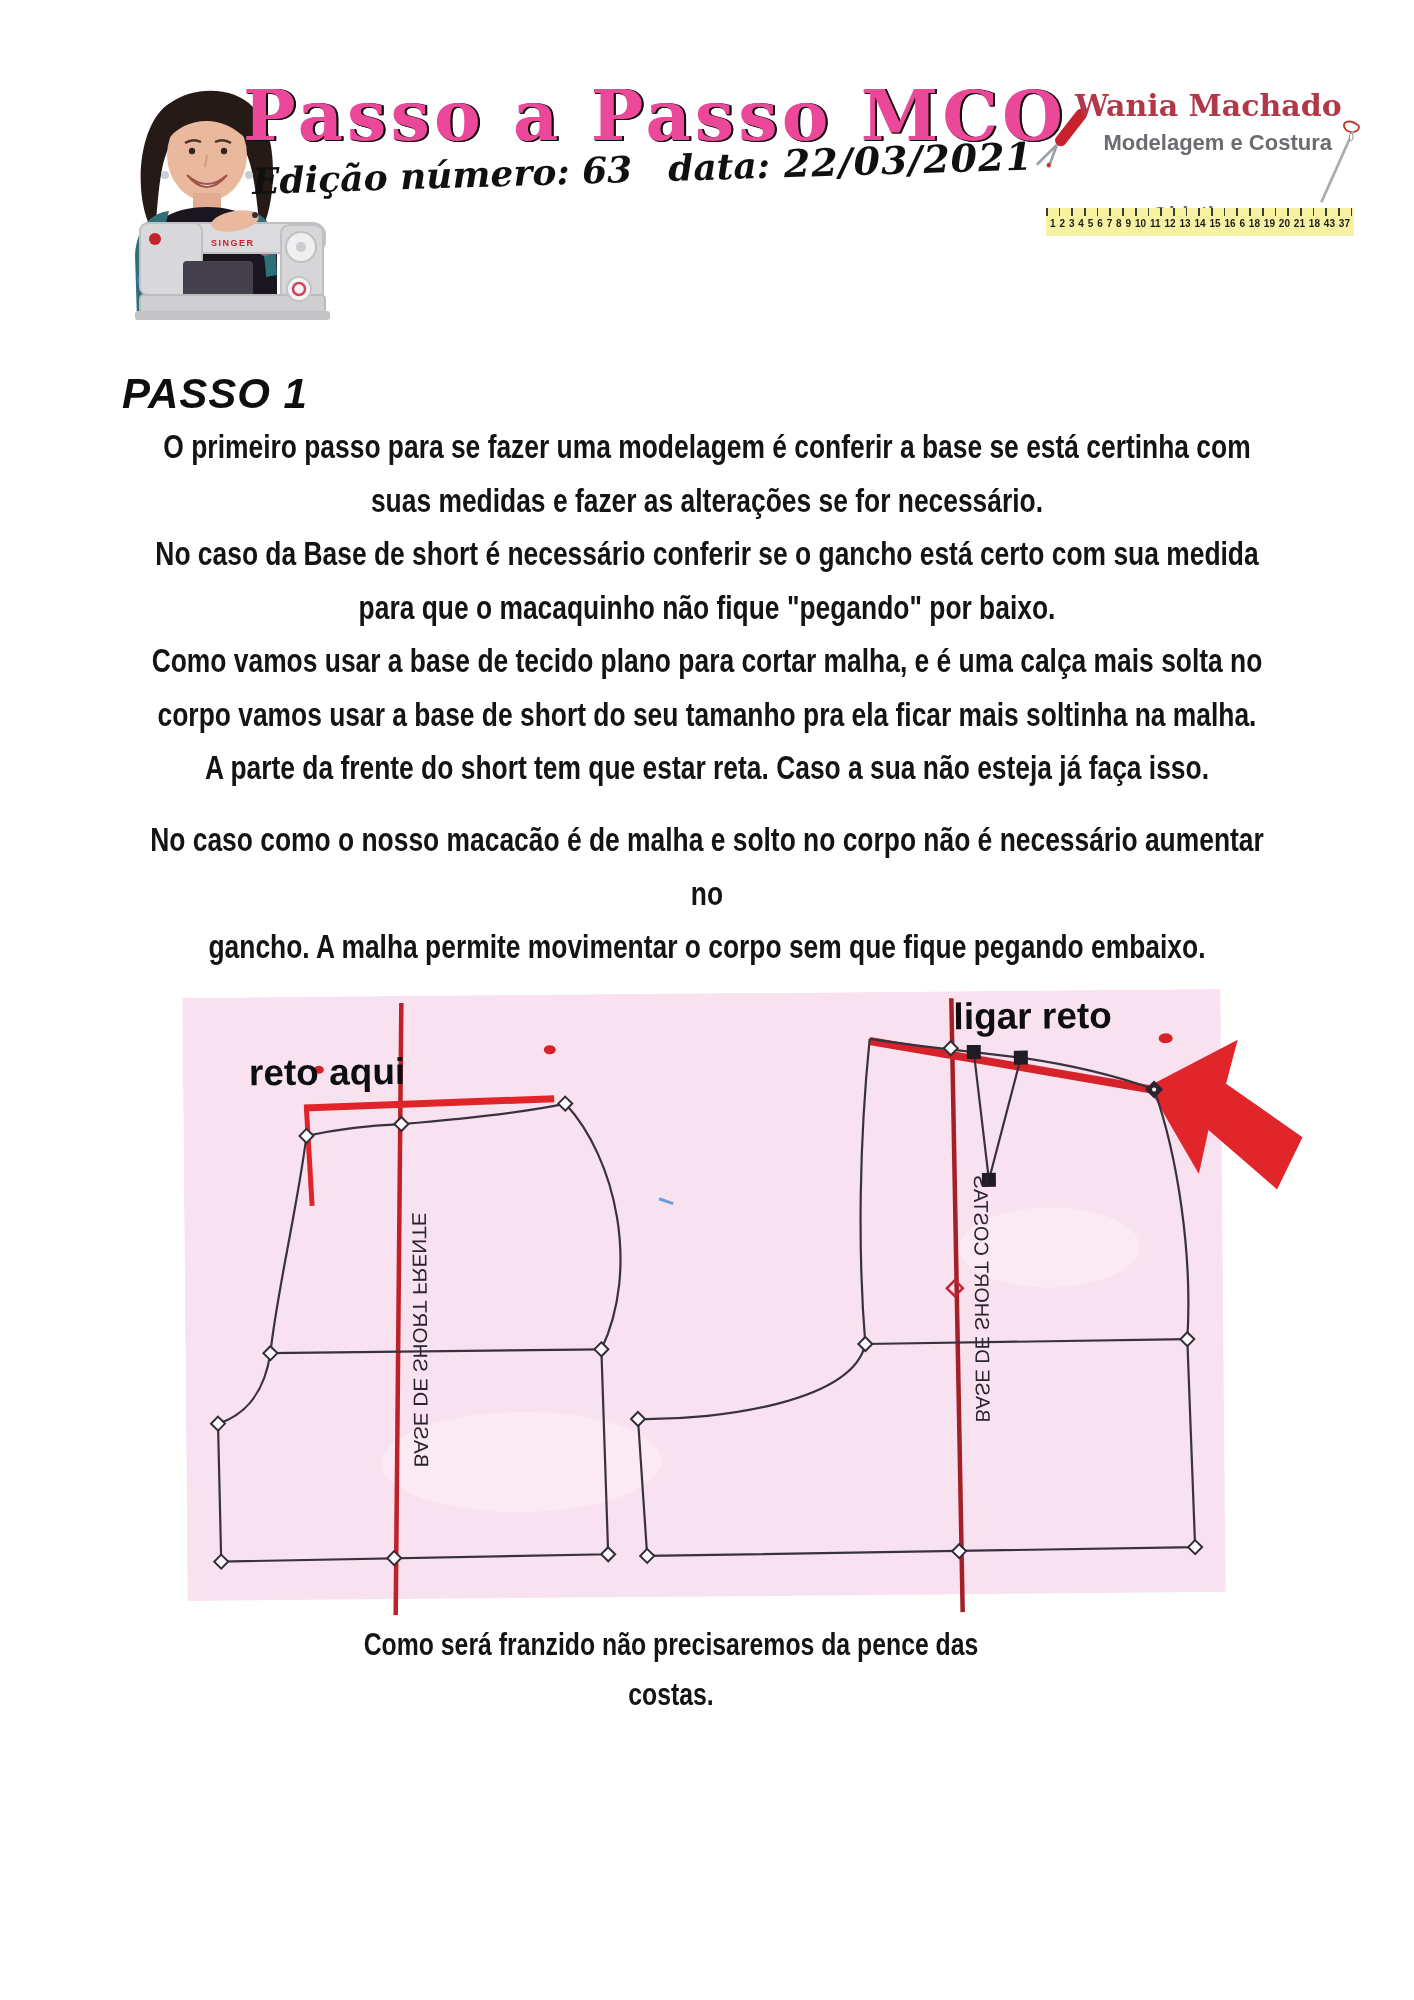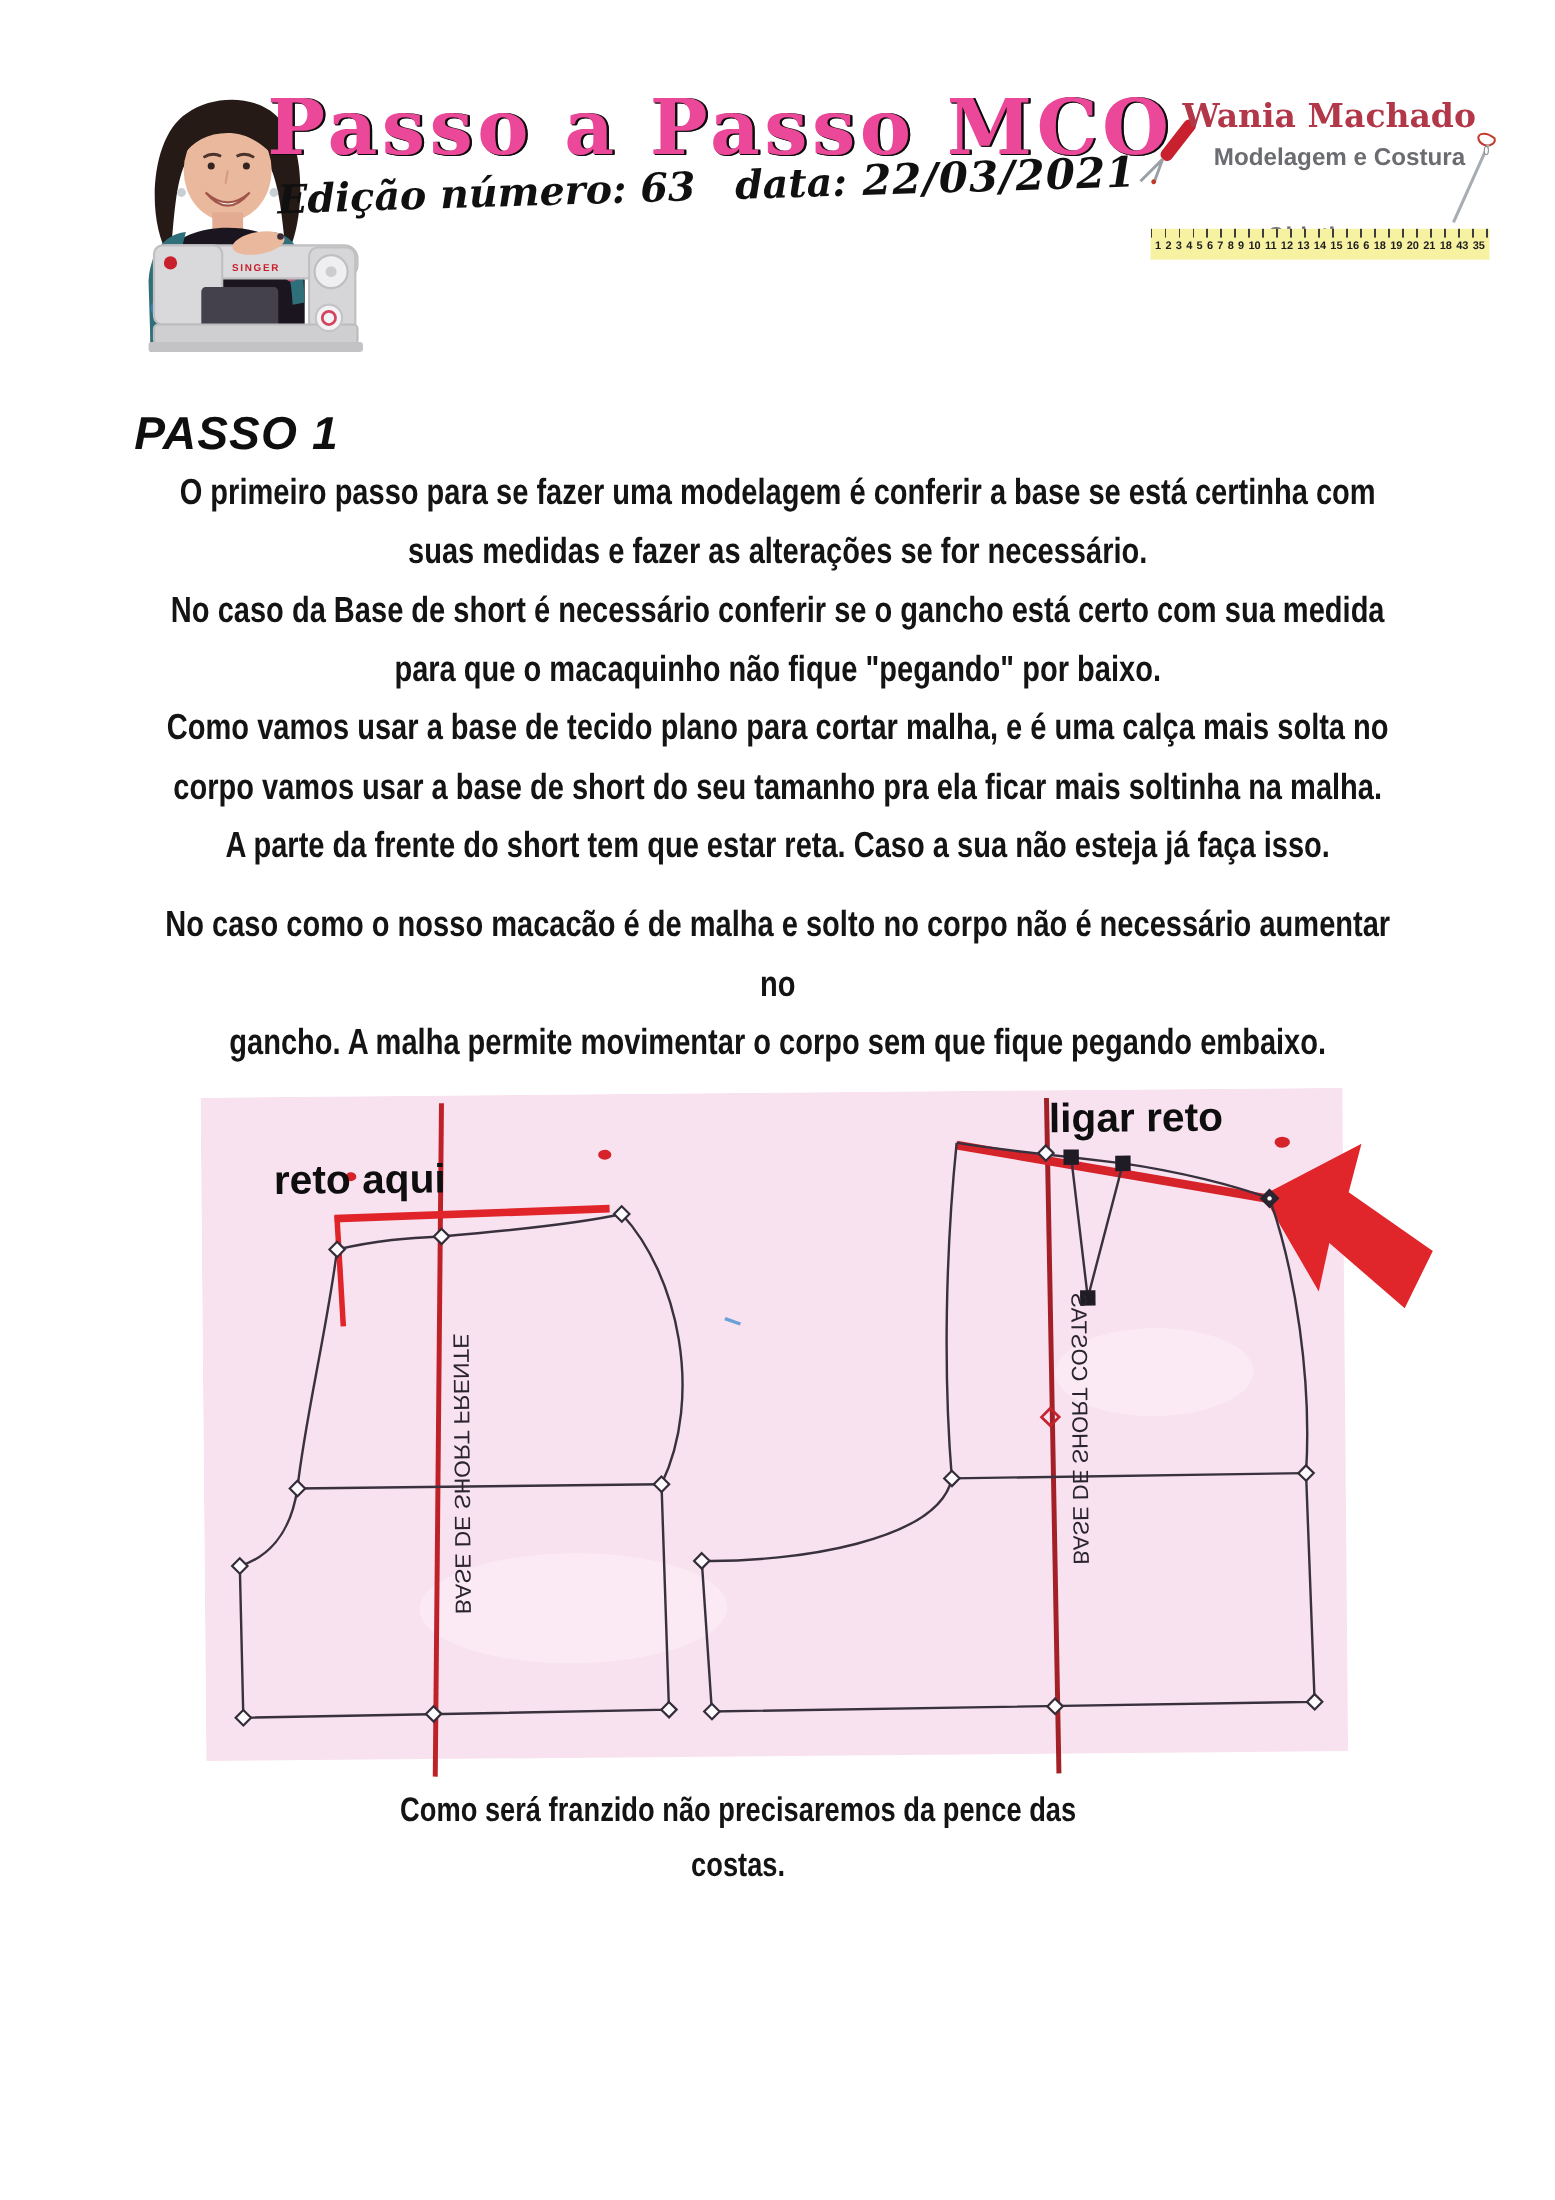--- a/index.html
+++ b/index.html
@@ -139,21 +139,21 @@
             <span>14</span>
             <span>15</span>
             <span>16</span>
             <span>6</span>
             <span>18</span>
             <span>19</span>
             <span>20</span>
             <span>21</span>
             <span>18</span>
             <span>43</span>
-            <span>35</span>
+            <span>37</span>
           </div>
       </div>
     </div>
   </div>
 
   <div class="step">PASSO 1</div>
 
   <div class="para p1">
     <div>O primeiro passo para se fazer uma modelagem é conferir a base se está certinha com</div>
     <div>suas medidas e fazer as alterações se for necessário.</div>

